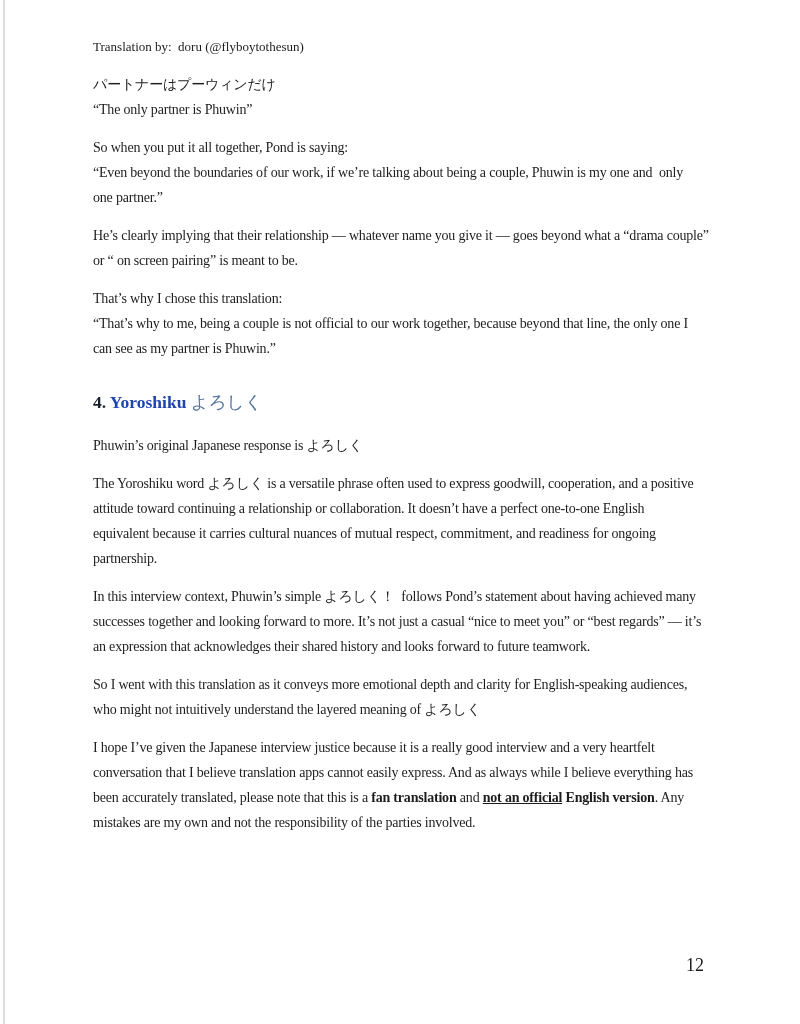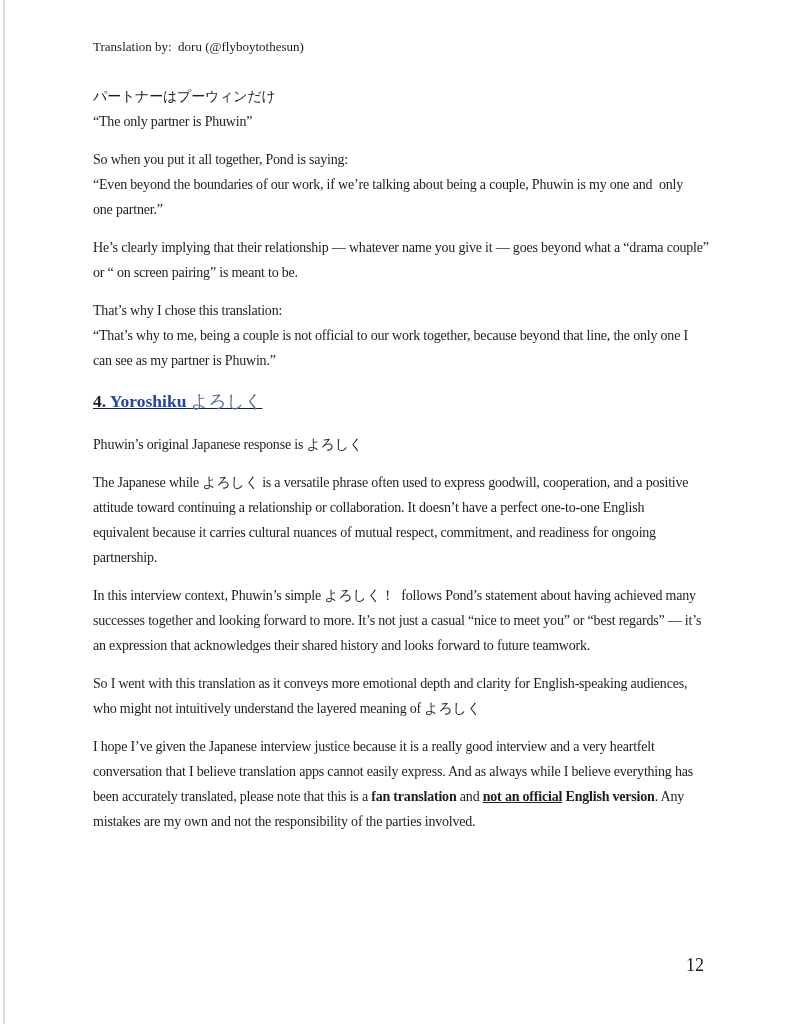--- a/index.html
+++ b/index.html
@@ -26,42 +26,41 @@
   }
   .content {
     position: absolute;
     left: 93px;
     top: 38px;
     width: 640px;
   }
   .credit {
     font-size: 13px;
     line-height: 18px;
-    margin-bottom: 28px;
+    margin-bottom: 16px;
     white-space: pre;
     color: #1c1c1e;
   }
   .para {
     font-size: 14px;
     letter-spacing: -0.2px;
     line-height: 25px;
     margin-bottom: 13px;
   }
   .line {
     white-space: pre;
   }
   .section-heading {
-    margin-top: 15px;
+    margin-top: 28px;
     margin-bottom: 18px;
     font-size: 17.5px;
     font-weight: bold;
     line-height: 26px;
     white-space: pre;
     color: #1a2030;
-    text-decoration: underline;
   }
   .title-en {
     font-weight: bold;
   }
   .title-jp {
     font-weight: normal;
   }
   .b { font-weight: bold; }
   .bu { font-weight: bold; text-decoration: underline; margin-top: 32px; }
   .page-number {
@@ -104,21 +103,21 @@
       <div class="line">can see as my partner is Phuwin.”</div>
     </div>
 
     <div class="section-heading"><span class="title-num">4. </span><span class="title-en" style="color: rgb(31, 69, 173);">Yoroshiku</span><span class="title-jp" style="color: rgb(81, 112, 159);"> よろしく</span></div>
 
     <div class="para">
       <div class="line">Phuwin’s original Japanese response is よろしく</div>
     </div>
 
     <div class="para">
-      <div class="line">The Japanese while よろしく is a versatile phrase often used to express goodwill, cooperation, and a positive</div>
+      <div class="line">The Yoroshiku word よろしく is a versatile phrase often used to express goodwill, cooperation, and a positive</div>
       <div class="line">attitude toward continuing a relationship or collaboration. It doesn’t have a perfect one-to-one English</div>
       <div class="line">equivalent because it carries cultural nuances of mutual respect, commitment, and readiness for ongoing</div>
       <div class="line">partnership.</div>
     </div>
 
     <div class="para">
       <div class="line">In this interview context, Phuwin’s simple よろしく！  follows Pond’s statement about having achieved many</div>
       <div class="line">successes together and looking forward to more. It’s not just a casual “nice to meet you” or “best regards” — it’s</div>
       <div class="line">an expression that acknowledges their shared history and looks forward to future teamwork.</div>
     </div>

